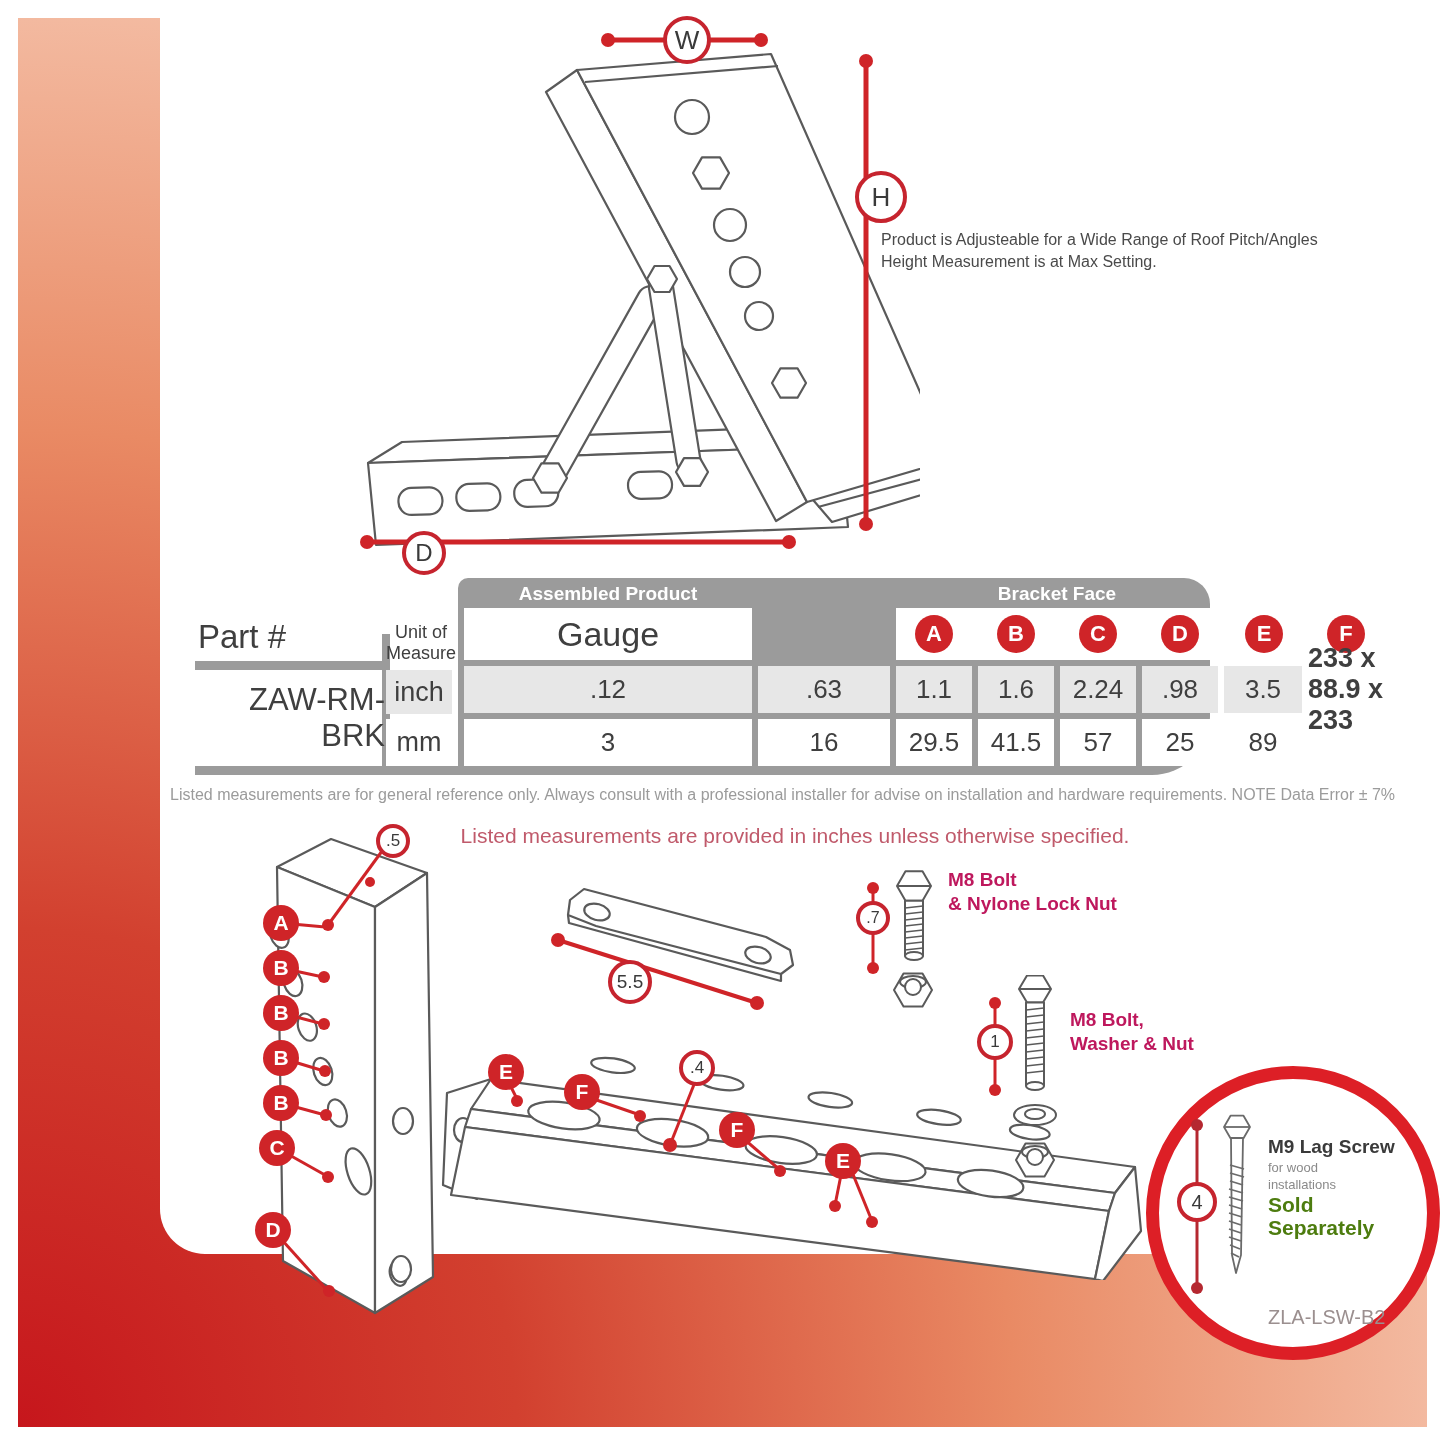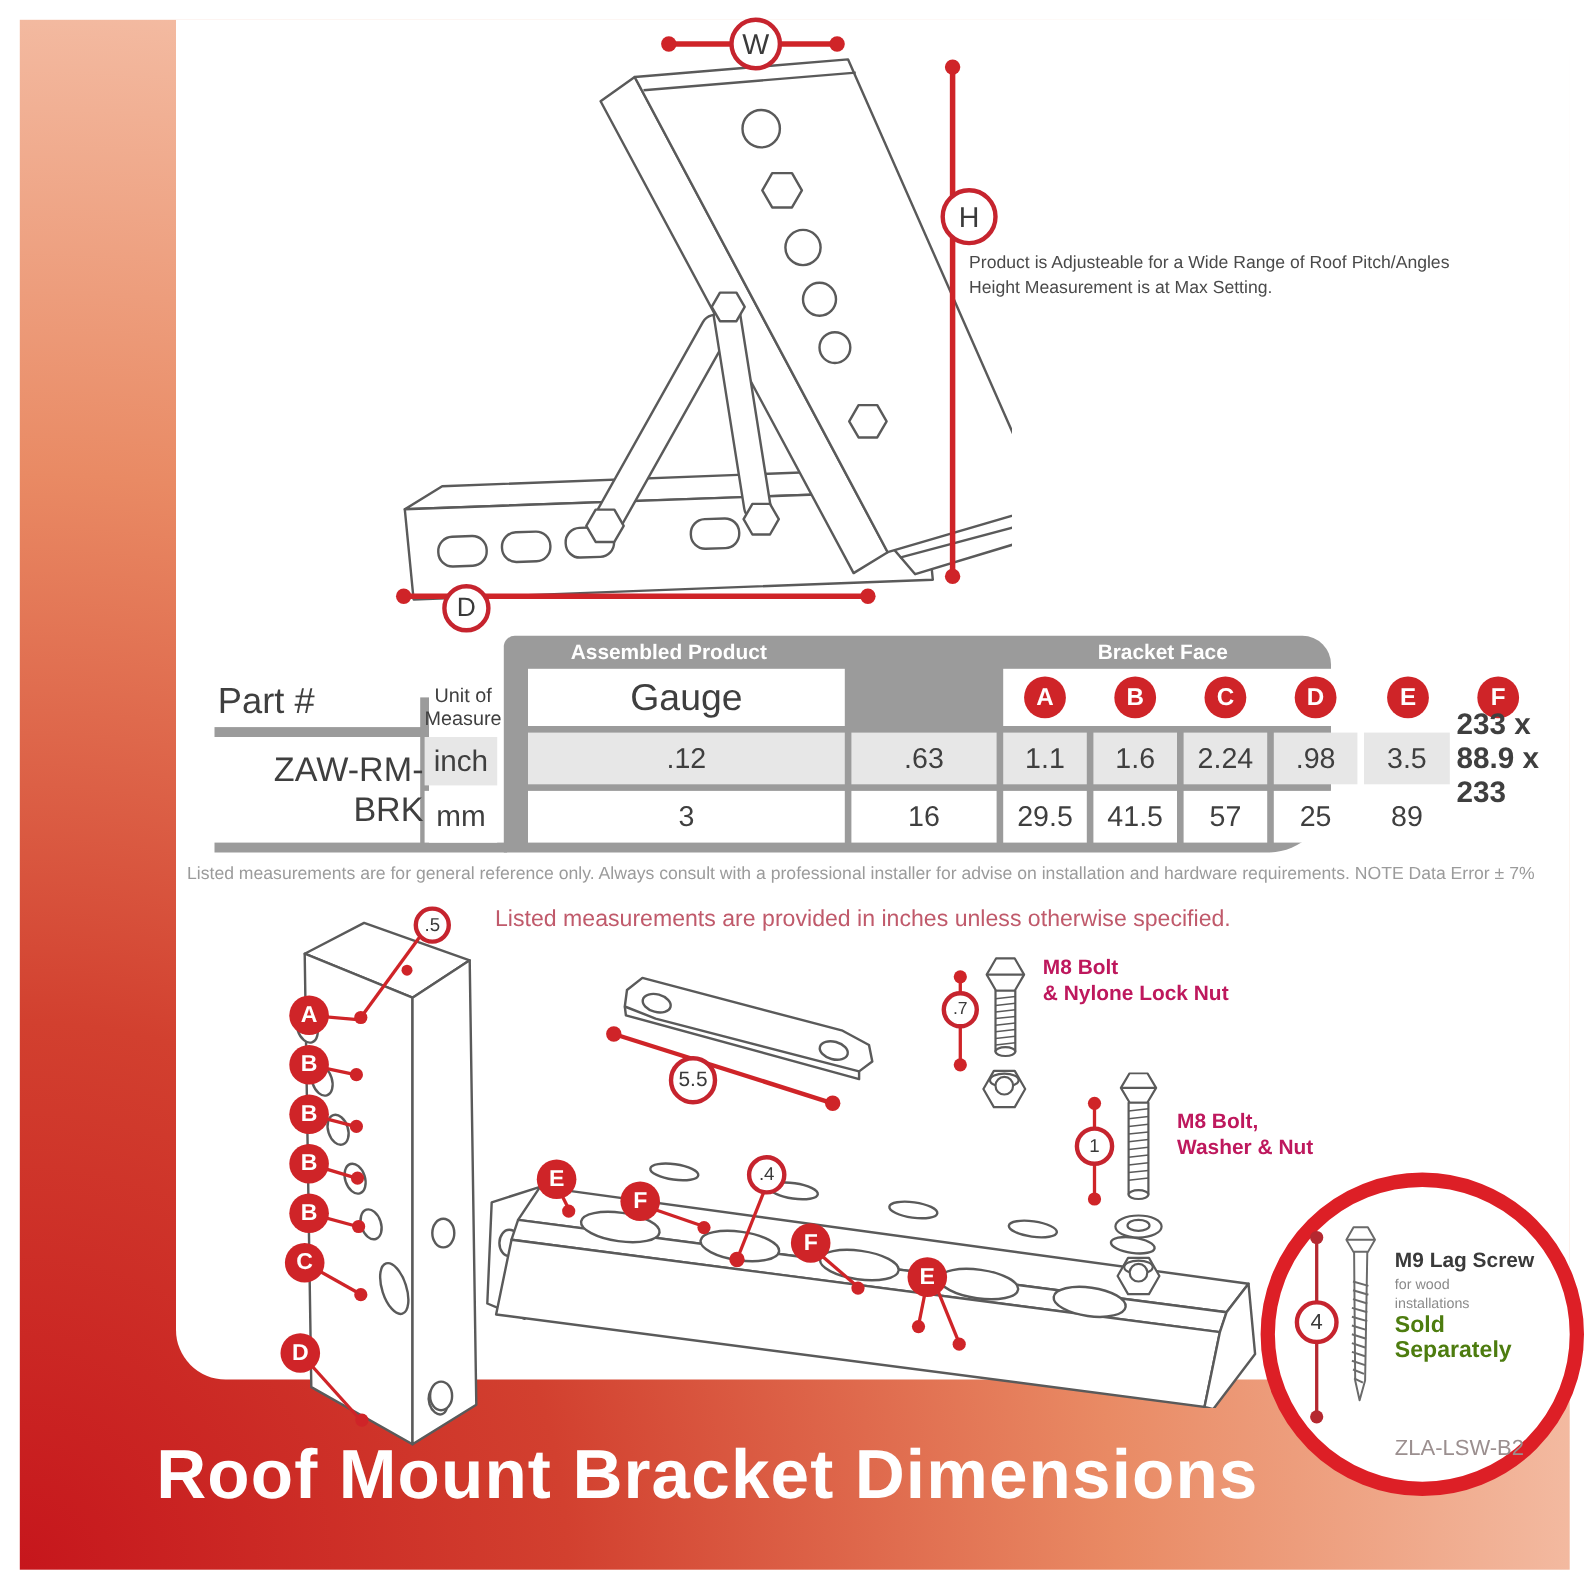--- a/index.html
+++ b/index.html
@@ -15,21 +15,21 @@
   
   .ring{position:absolute;z-index:6;background:#fff;border:4px solid #c6242e;border-radius:50%;
         box-sizing:border-box;display:flex;align-items:center;justify-content:center;
         color:#3a3a3a;font-weight:500;}
   
   .rbadge{position:absolute;z-index:6;background:#cf2428;color:#fff;border-radius:50%;
           display:flex;align-items:center;justify-content:center;font-weight:700;}
   
   #tbl-right{position:absolute;left:458px;top:578px;width:752px;height:197px;z-index:4;
     background:#9b9b9b;border-radius:10px 26px 58px 0;box-sizing:border-box;
-    padding:30px 12px 9px 22px;}
+    padding:30px 12px 9px 6px;}
   #tbl-grid{display:grid;grid-template-columns:288px 132px 76px 76px 76px 76px 78px 78px;
     grid-template-rows:52px 47px 47px;gap:6px;}
   .tc{background:#fff;display:flex;align-items:center;justify-content:center;
       color:#3f3f3f;font-size:26px;}
   .tc.lt{background:#e7e7e7;}
   .tc.hdr{font-size:34px;}
   .tc.bold{font-weight:700;font-size:27px;}
   .cell-letters{display:flex;align-items:center;justify-content:space-between;background:#fff;}
   .tbl-circle{width:38px;height:38px;border-radius:50%;background:#cf2428;color:#fff;
       font-weight:700;font-size:22px;display:flex;align-items:center;justify-content:center;}
@@ -158,21 +158,21 @@
       <div class="tc">29.5</div>
       <div class="tc">41.5</div>
       <div class="tc">57</div>
       <div class="tc">25</div>
       <div class="tc">89</div>
     </div>
   </div>
 
   <div class="abs" style="left:170px;top:786px;width:1240px;text-align:left;font-size:16px;color:#9b9b9b;z-index:4">Listed measurements are for general reference only. Always consult with a professional installer for advise on installation and hardware requirements. NOTE Data Error ± 7%</div>
 
-  <div class="abs" style="left:450px;top:824px;width:690px;text-align:left;font-size:21px;color:#c05a6b;z-index:4">Listed measurements are provided in inches unless otherwise specified.</div>
+  <div class="abs" style="left:450px;top:824px;width:690px;text-align:center;font-size:21px;color:#c05a6b;z-index:4">Listed measurements are provided in inches unless otherwise specified.</div>
 
   <svg class="art" style="left:225px;top:825px" width="310" height="500" viewBox="0 0 310 500">
     <g stroke="#5a5a5a" stroke-width="2.2" fill="#fff" stroke-linejoin="round">
       <polygon points="52,42 106,14 202,48 150,82"></polygon>
       <polygon points="52,42 150,82 150,488 58,436"></polygon>
       <polygon points="150,82 202,48 208,452 150,488"></polygon>
       <g transform="rotate(-18 100 250)">
         <ellipse cx="100" cy="102" rx="9" ry="14"></ellipse>
         <ellipse cx="98" cy="152" rx="9" ry="14"></ellipse>
         <ellipse cx="98" cy="199" rx="9" ry="14"></ellipse>
@@ -394,15 +394,14 @@
   <div class="abs" style="left:1268px;top:1160px;z-index:9;font-size:13px;color:#8a8a8a;line-height:1.3">
     <div>for wood</div>
     <div>installations</div>
   </div>
   <div class="abs" style="left:1268px;top:1194px;z-index:9;font-weight:700;font-size:21px;color:#4d7c0f;line-height:1.08">
     <div>Sold</div>
     <div>Separately</div>
   </div>
   <div class="abs" style="left:1268px;top:1306px;z-index:9;font-size:20px;color:#9b8f8f">ZLA-LSW-B2</div>
 
-  <div id="footer-title">Roof Mount Bracket Dimensions</div>
 
 </div>
 
 </body></html>

